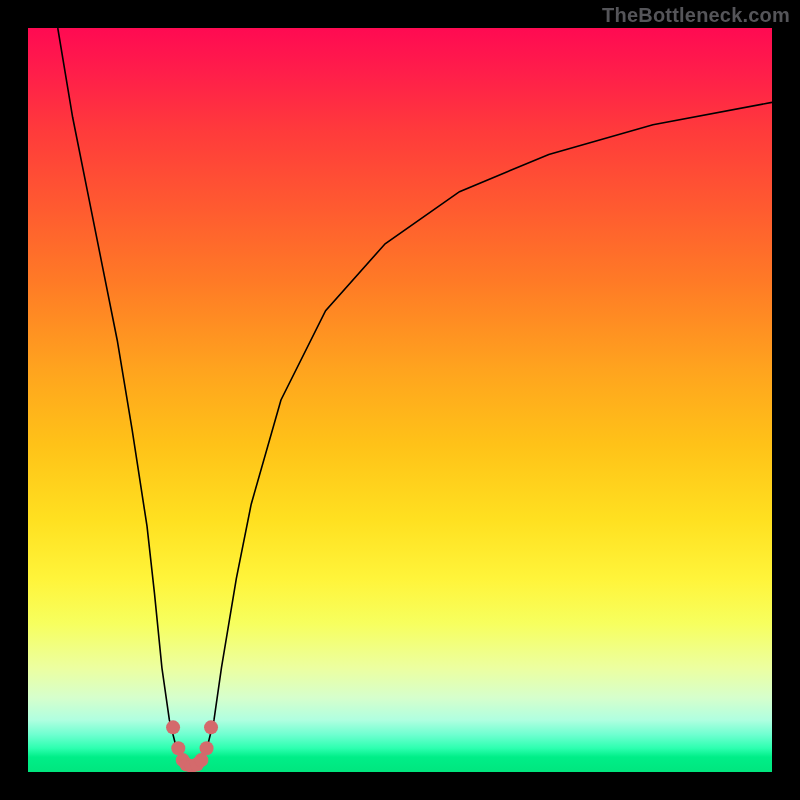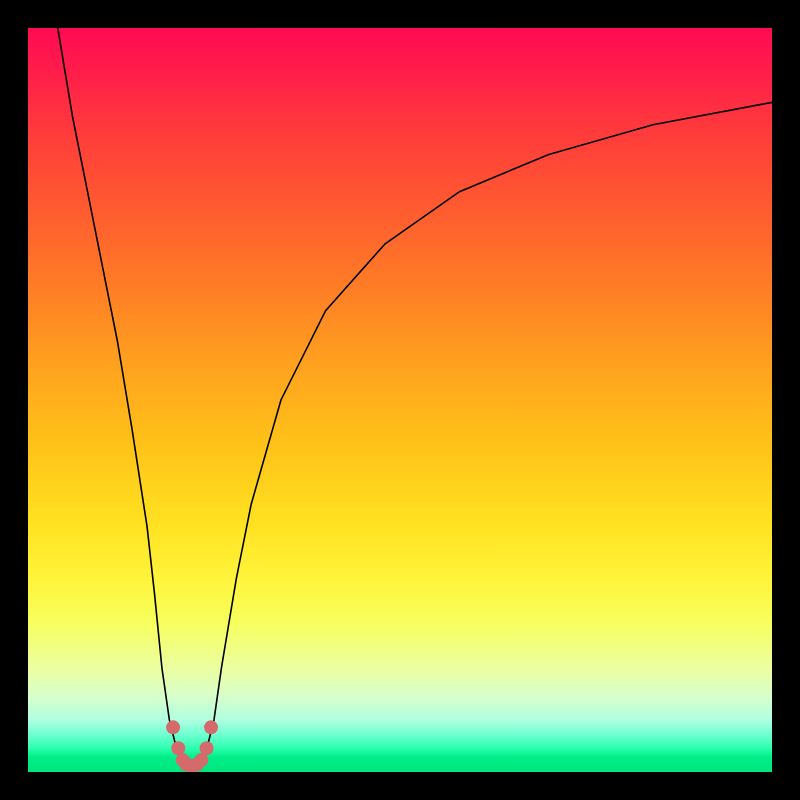--- a/index.html
+++ b/index.html
@@ -98,14 +98,15 @@
           <circle cx="158.47" cy="736.56" r="7" fill="#d46a6c"></circle>
           <circle cx="163.68" cy="738.05" r="7" fill="#d46a6c"></circle>
           <circle cx="168.89" cy="736.56" r="7" fill="#d46a6c"></circle>
           <circle cx="173.35" cy="732.10" r="7" fill="#d46a6c"></circle>
           <circle cx="178.56" cy="720.19" r="7" fill="#d46a6c"></circle>
           <circle cx="183.02" cy="699.36" r="7" fill="#d46a6c"></circle>
         </g>
     </svg>
   </div>
 
+  <div class="watermark">TheBottleneck.com</div>
 
 </div>
 
 </body></html>

